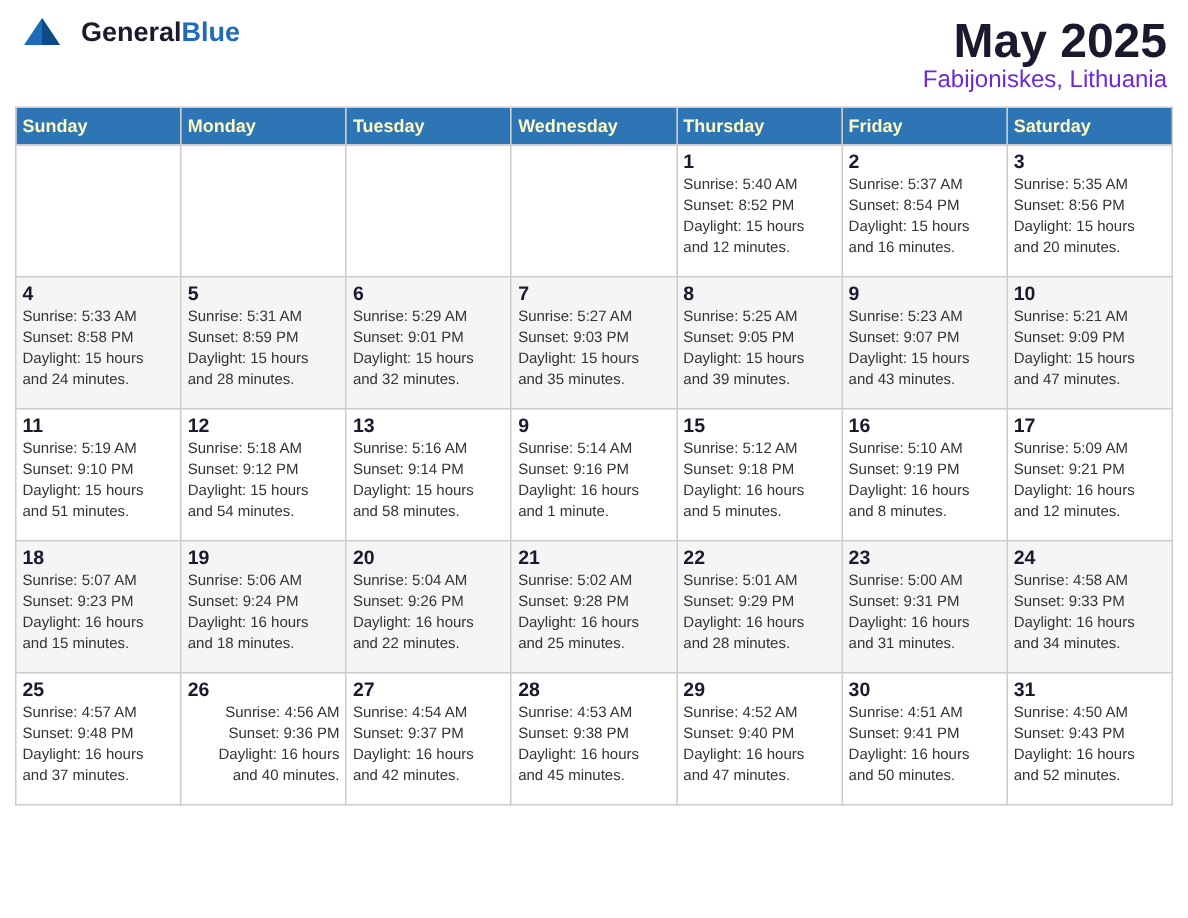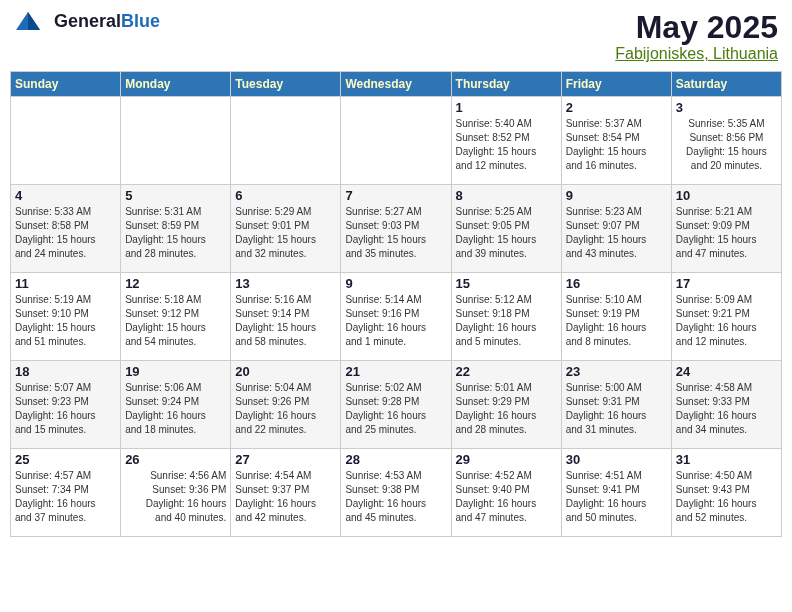--- a/index.html
+++ b/index.html
@@ -40,22 +40,21 @@
       text-align: right;
     }
     .month-title {
       font-size: 32px;
       font-weight: bold;
       color: #1a1a2e;
       line-height: 1.1;
     }
     .location-title {
       font-size: 16px;
-      color: #4d7c0f;
-      text-decoration: underline;
+      color: #6d28d9;
     }
     table {
       width: 100%;
       border-collapse: collapse;
       table-layout: fixed;
     }
     thead tr th {
       background-color: #2e75b6;
       color: #fef9c3;
       font-size: 12px;
@@ -138,21 +137,21 @@
         </td>
         <td>
           <span class="day-number">2</span>
           <div class="day-info" style="white-space: pre-line;">Sunrise: 5:37 AM
 Sunset: 8:54 PM
 Daylight: 15 hours
 and 16 minutes.</div>
         </td>
         <td>
           <span class="day-number">3</span>
-          <div class="day-info" style="white-space: pre-line; text-align: center;">Sunrise: 5:35 AM
+          <div class="day-info" style="white-space: pre-line;">Sunrise: 5:35 AM
 Sunset: 8:56 PM
 Daylight: 15 hours
 and 20 minutes.</div>
         </td>
       </tr>
       <tr>
         <td>
           <span class="day-number">4</span>
           <div class="day-info" style="white-space: pre-line;">Sunrise: 5:33 AM
 Sunset: 8:58 PM
@@ -301,21 +300,21 @@
           <div class="day-info" style="white-space: pre-line;">Sunrise: 4:58 AM
 Sunset: 9:33 PM
 Daylight: 16 hours
 and 34 minutes.</div>
         </td>
       </tr>
       <tr>
         <td>
           <span class="day-number">25</span>
           <div class="day-info" style="white-space: pre-line;">Sunrise: 4:57 AM
-Sunset: 7:34 PM
+Sunset: 9:48 PM
 Daylight: 16 hours
 and 37 minutes.</div>
         </td>
         <td>
           <span class="day-number">26</span>
           <div class="day-info" style="white-space: pre-line; text-align: right;">Sunrise: 4:56 AM
 Sunset: 9:36 PM
 Daylight: 16 hours
 and 40 minutes.</div>
         </td>

